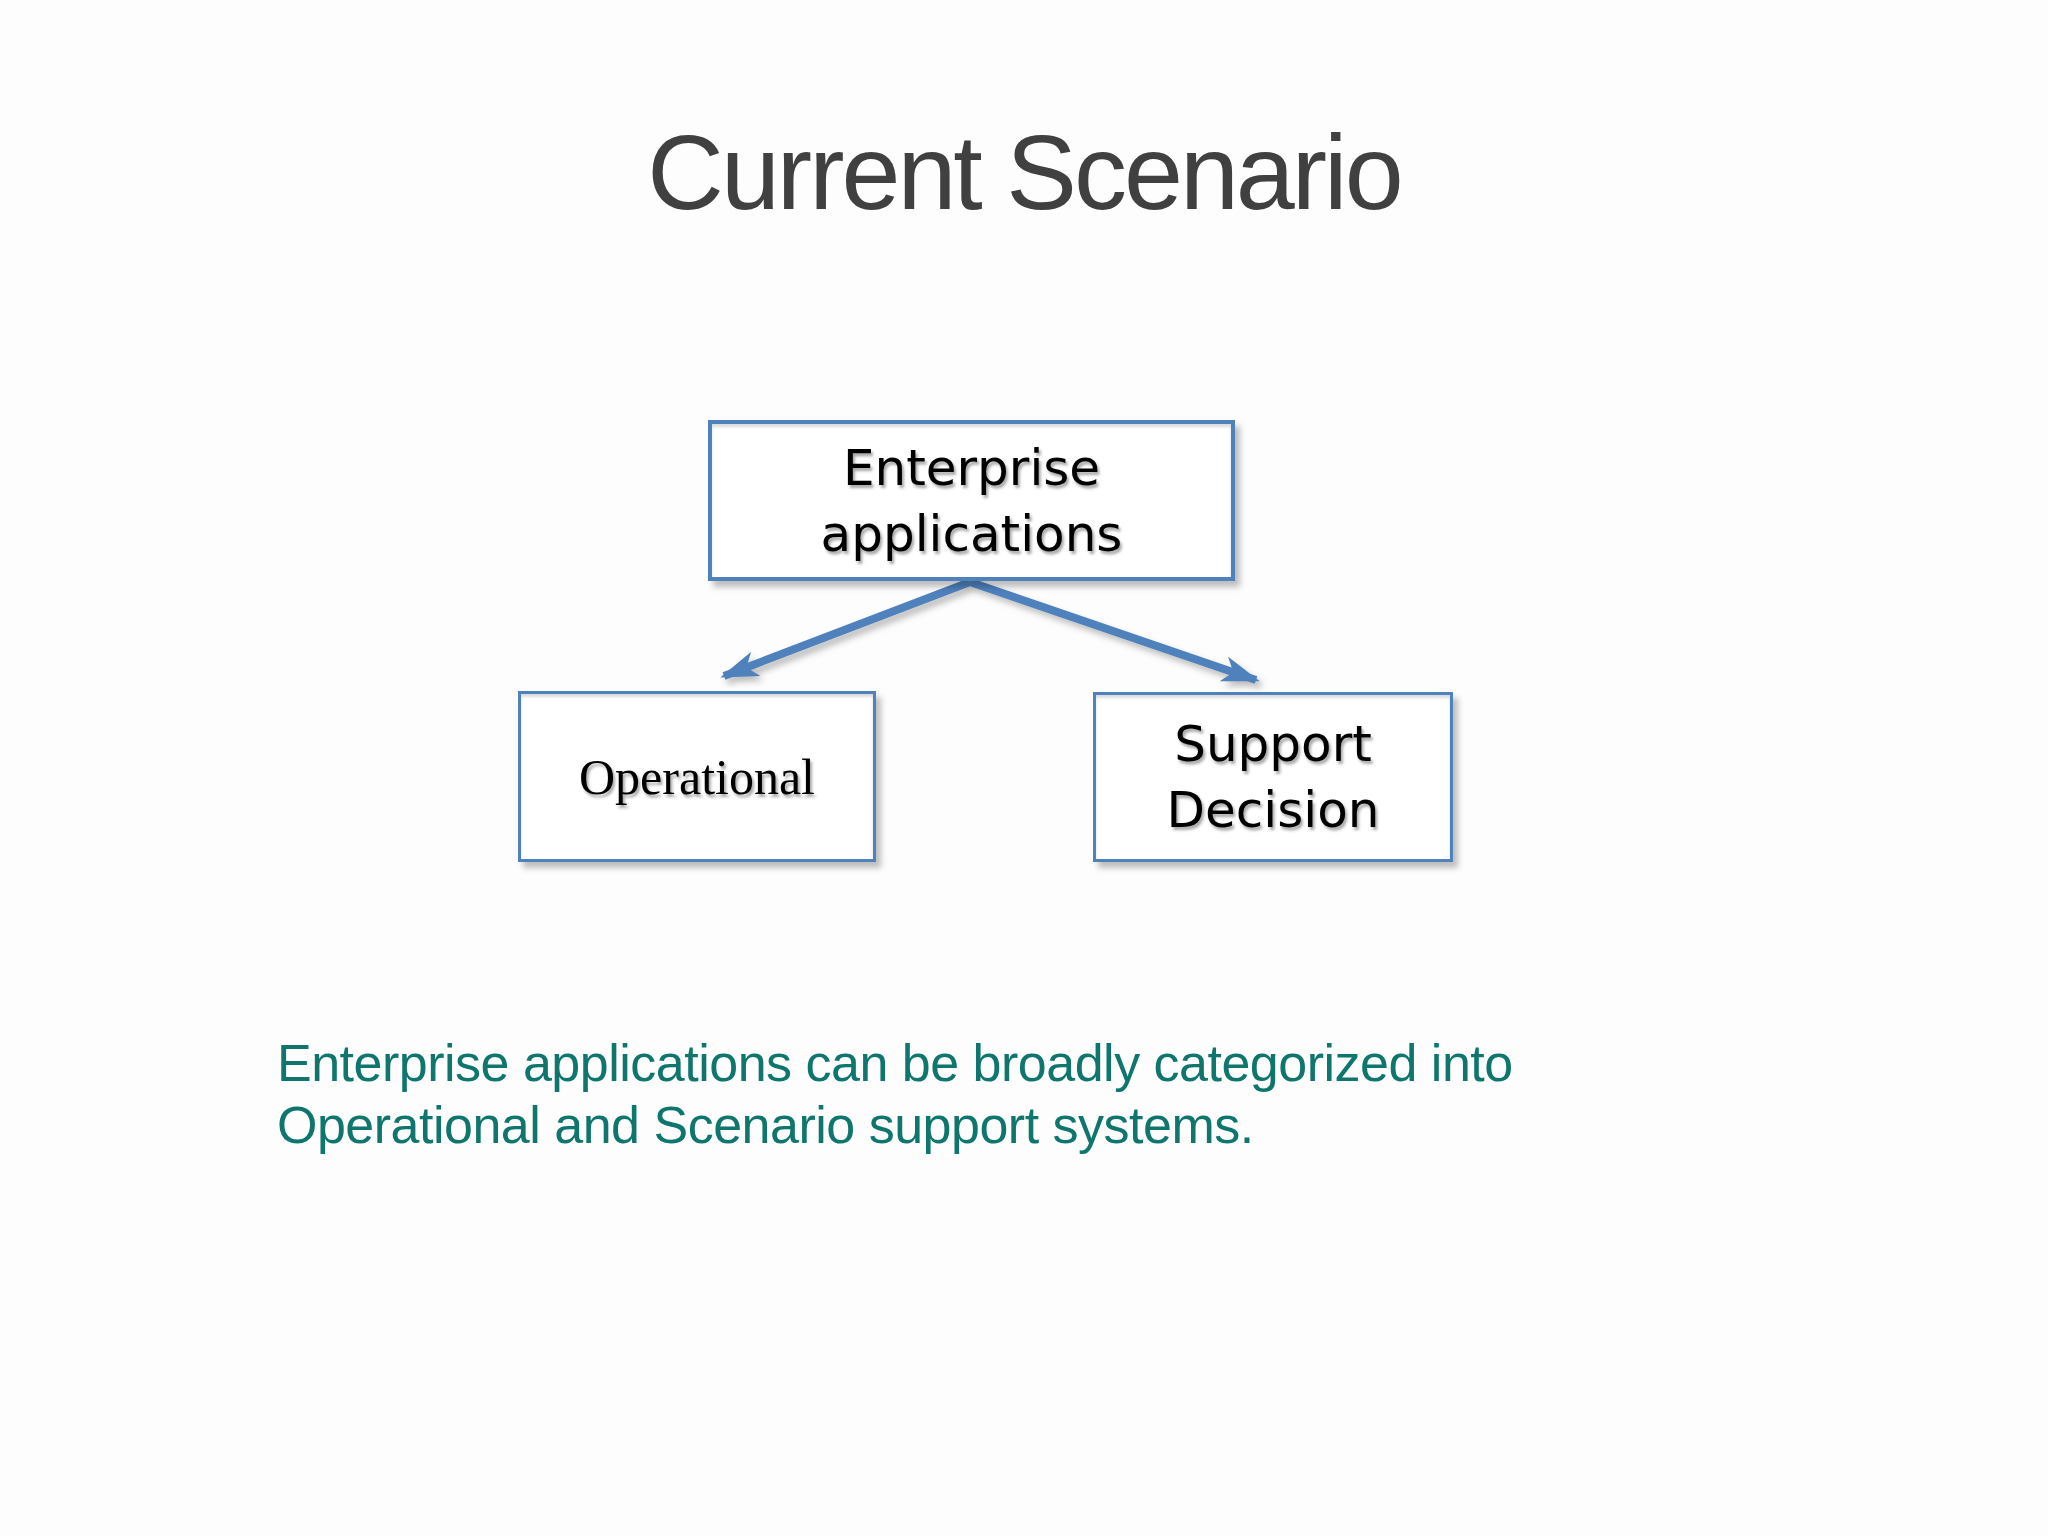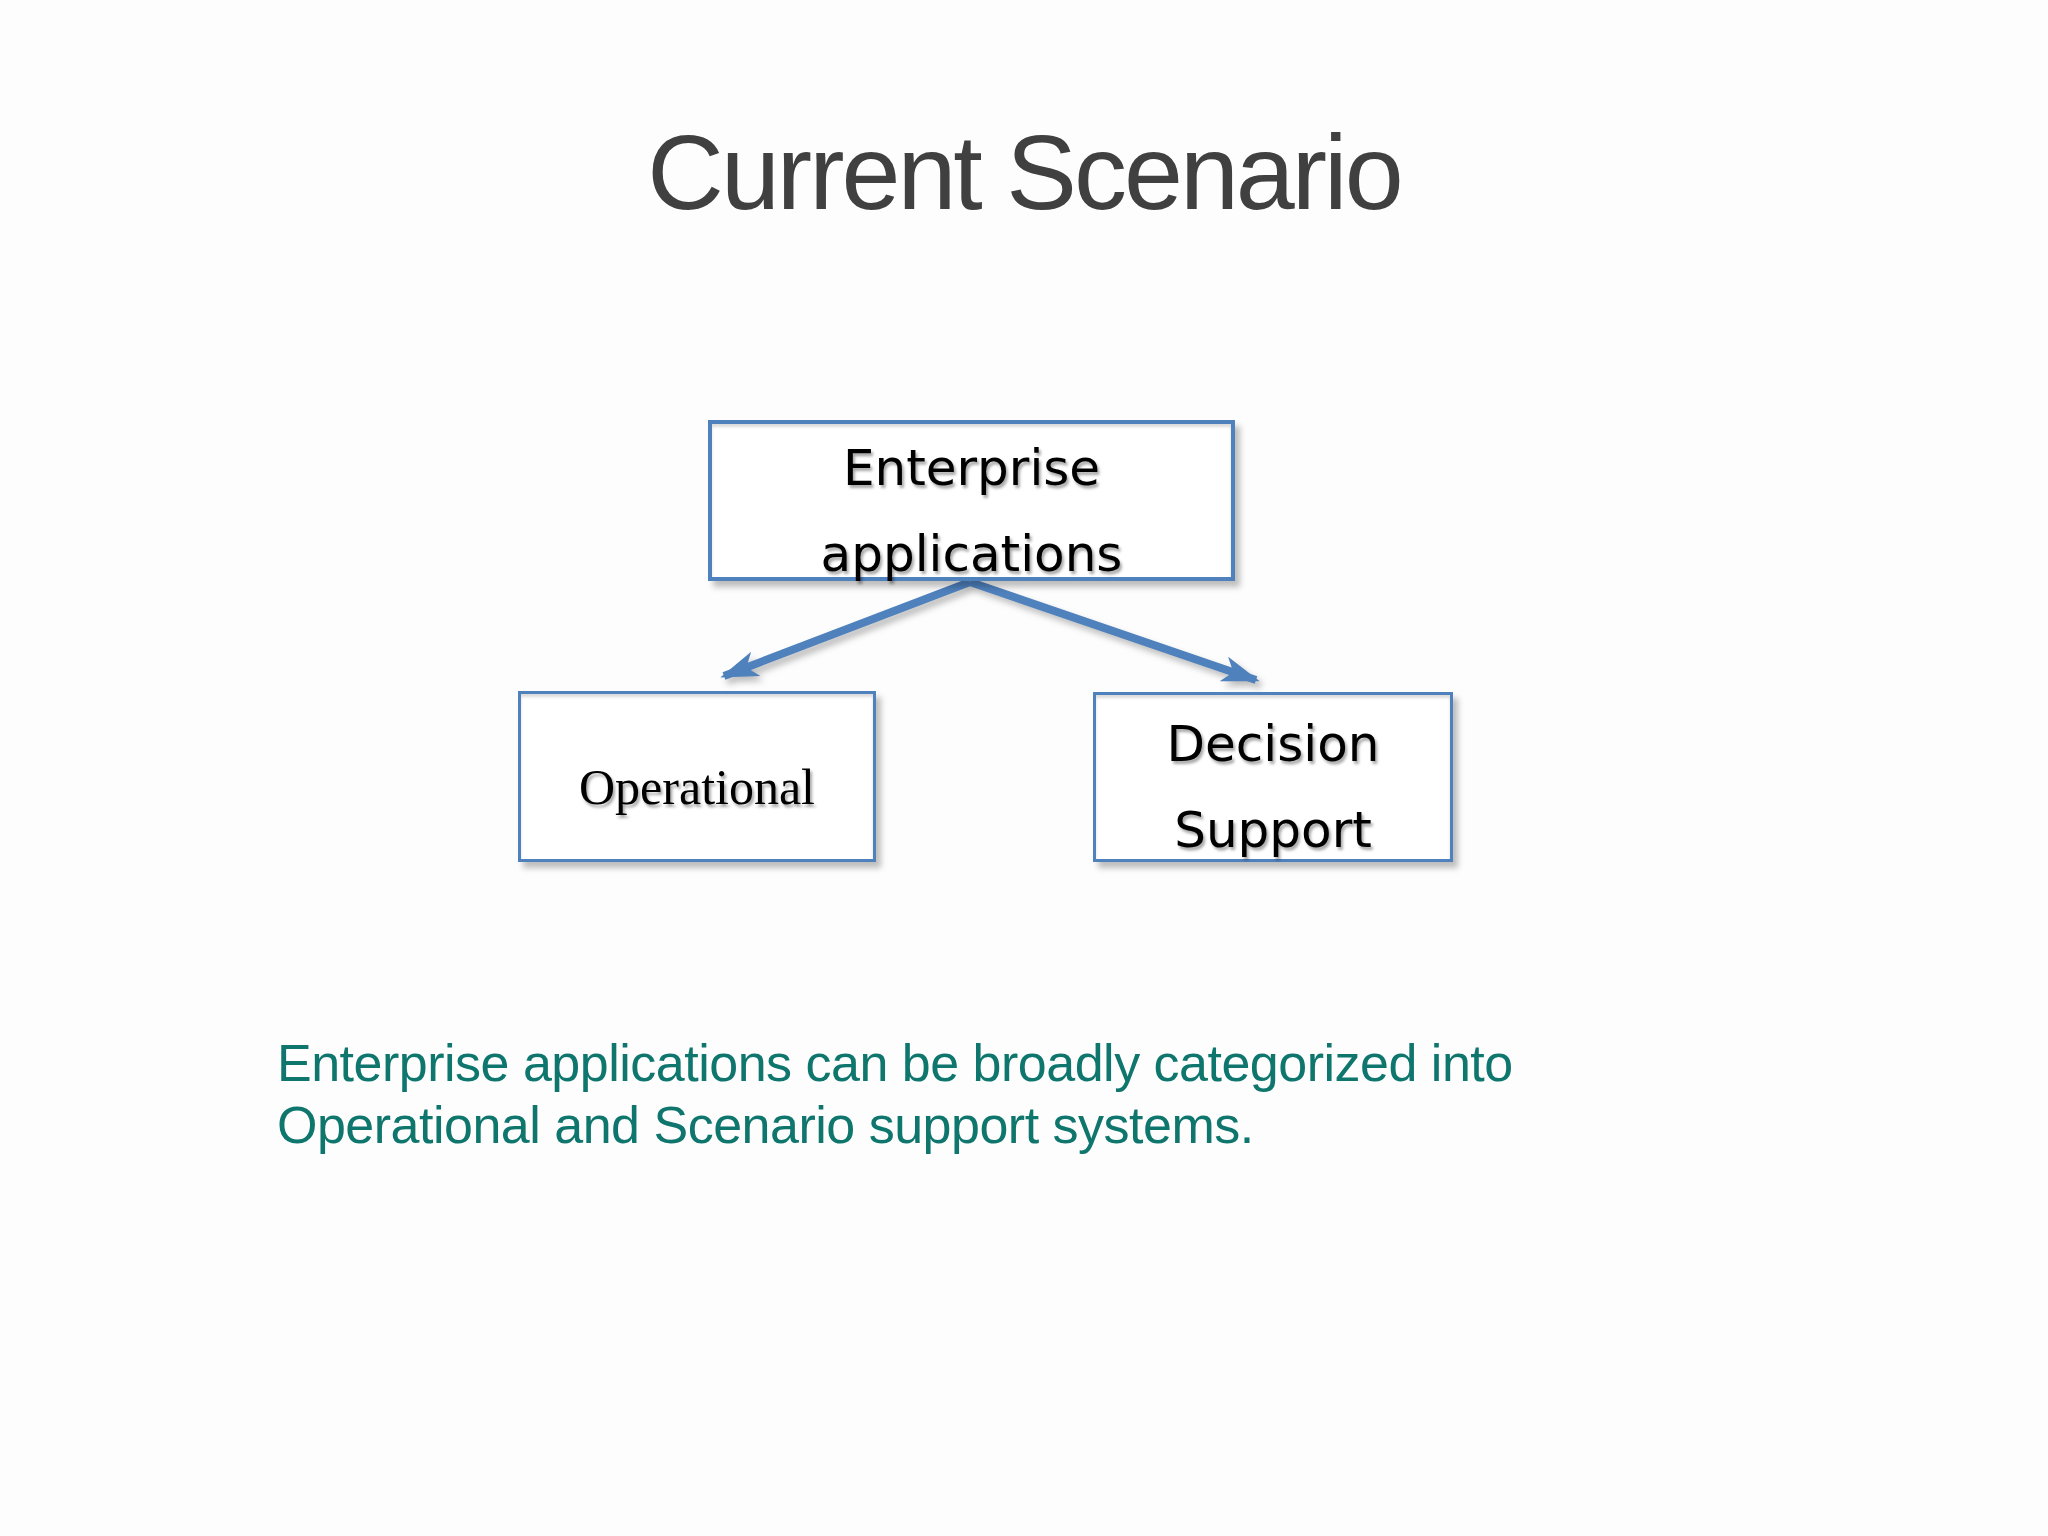--- a/index.html
+++ b/index.html
@@ -54,21 +54,20 @@
     text-align:center;
     font-family:"DejaVu Sans",sans-serif;
     font-size:50px;
     line-height:66px;
     color:#000;
   }
   .node .node-line{
     display:block;
     text-shadow:2px 3px 3px rgba(0,0,0,0.35);
     white-space:nowrap;
-    margin-top:20px;
   }
   .node-root{left:708px;top:420px;width:527px;height:161px;border-width:4px;}
   .node-left{left:518px;top:691px;width:358px;height:171px;font-family:Liberation Serif, serif;}
   .node-right{left:1093px;top:692px;width:360px;height:170px;}
   .description{
     position:absolute;
     left:277px;top:1032px;width:1420px;
     font-family:"Liberation Sans",sans-serif;
     font-size:52px;
     line-height:62px;
@@ -99,22 +98,22 @@
     <div class="node node-root">
       <span class="node-line">Enterprise</span>
       <span class="node-line">applications</span>
     </div>
 
     <div class="node node-left">
       <span class="node-line">Operational</span>
     </div>
 
     <div class="node node-right">
+      <span class="node-line">Support</span>
       <span class="node-line">Decision</span>
-      <span class="node-line">Support</span>
     </div>
 
   </div>
 
   <p class="description">
     <span class="desc-line">Enterprise applications can be broadly categorized into</span>
     <span class="desc-line">Operational and Scenario support systems.</span>
   </p>
 
 </div>

